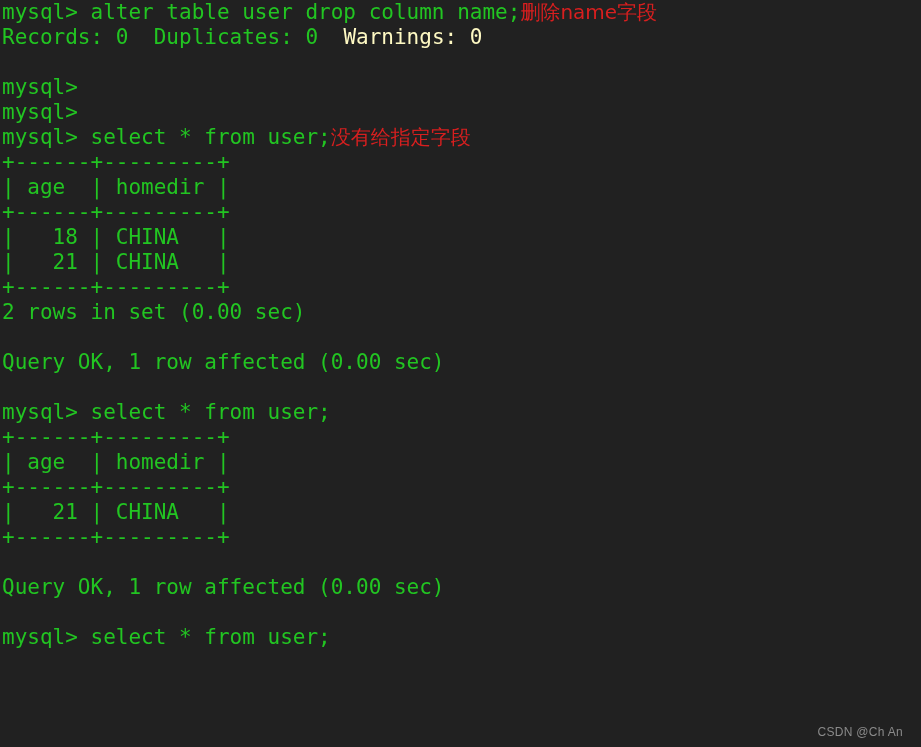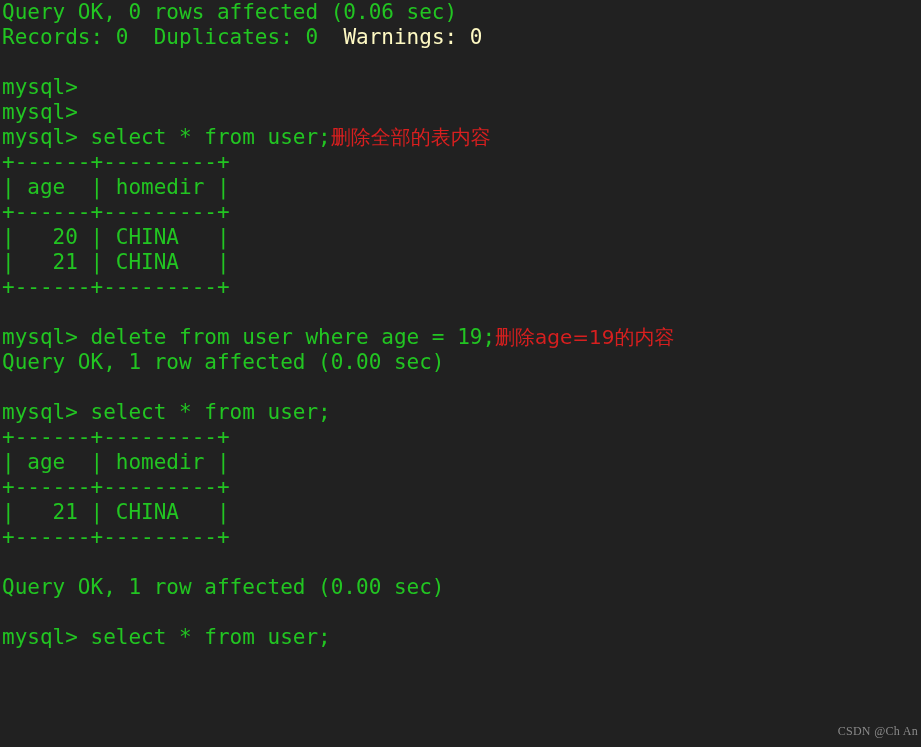--- a/index.html
+++ b/index.html
@@ -34,47 +34,47 @@
   .y { color: #fef9c3; }
   .r {
     color: #d81f1f;
     font-family: "DejaVu Sans", "Liberation Sans", sans-serif;
     font-size: 20px;
     letter-spacing: 0px;
   }
   .blank { height: 25px; }
   #watermark {
     position: absolute;
-    right: 3px;
+    right: 18px;
     bottom: 8px;
     color: #8a8a8a;
     font-size: 12px;
-    font-family: Liberation Serif, serif;
+    font-family: Liberation Sans, sans-serif;
     letter-spacing: 0.3px;
   }
 </style>
 </head>
 <body>
 
 <div id="terminal">
   <div id="lines">
-      <div class="line"><span class="g">Query OK, 0 rows affected (0.06 sec)</span></div>
+      <div class="line"><span class="g">mysql&gt; alter table user drop column name;</span><span class="r">删除name字段</span></div>
       <div class="line"><span class="g">Records: 0  Duplicates: 0  </span><span class="y">Warnings: 0</span></div>
       <div class="line blank"></div>
       <div class="line"><span class="g">mysql&gt;</span></div>
       <div class="line"><span class="g">mysql&gt;</span></div>
-      <div class="line"><span class="g">mysql&gt; select * from user;</span><span class="r">删除全部的表内容</span></div>
+      <div class="line"><span class="g">mysql&gt; select * from user;</span><span class="r">没有给指定字段</span></div>
       <div class="line"><span class="g">+------+---------+</span></div>
       <div class="line"><span class="g">| age  | homedir |</span></div>
       <div class="line"><span class="g">+------+---------+</span></div>
-      <div class="line"><span class="g">|   20 | CHINA   |</span></div>
+      <div class="line"><span class="g">|   18 | CHINA   |</span></div>
       <div class="line"><span class="g">|   21 | CHINA   |</span></div>
       <div class="line"><span class="g">+------+---------+</span></div>
+      <div class="line"><span class="g">2 rows in set (0.00 sec)</span></div>
       <div class="line blank"></div>
-      <div class="line"><span class="g">mysql&gt; delete from user where age = 19;</span><span class="r">删除age=19的内容</span></div>
       <div class="line"><span class="g">Query OK, 1 row affected (0.00 sec)</span></div>
       <div class="line blank"></div>
       <div class="line"><span class="g">mysql&gt; select * from user;</span></div>
       <div class="line"><span class="g">+------+---------+</span></div>
       <div class="line"><span class="g">| age  | homedir |</span></div>
       <div class="line"><span class="g">+------+---------+</span></div>
       <div class="line"><span class="g">|   21 | CHINA   |</span></div>
       <div class="line"><span class="g">+------+---------+</span></div>
       <div class="line blank"></div>
       <div class="line"><span class="g">Query OK, 1 row affected (0.00 sec)</span></div>

